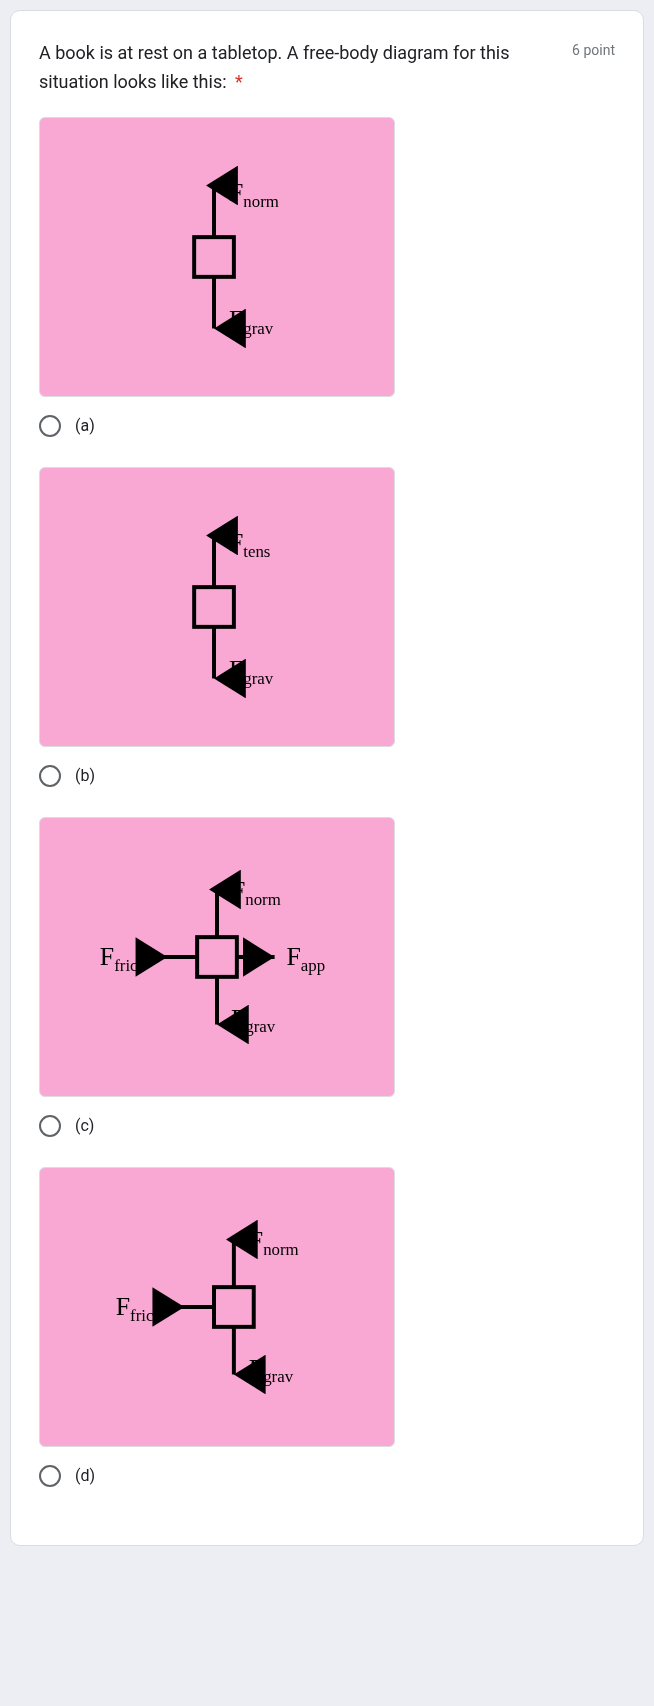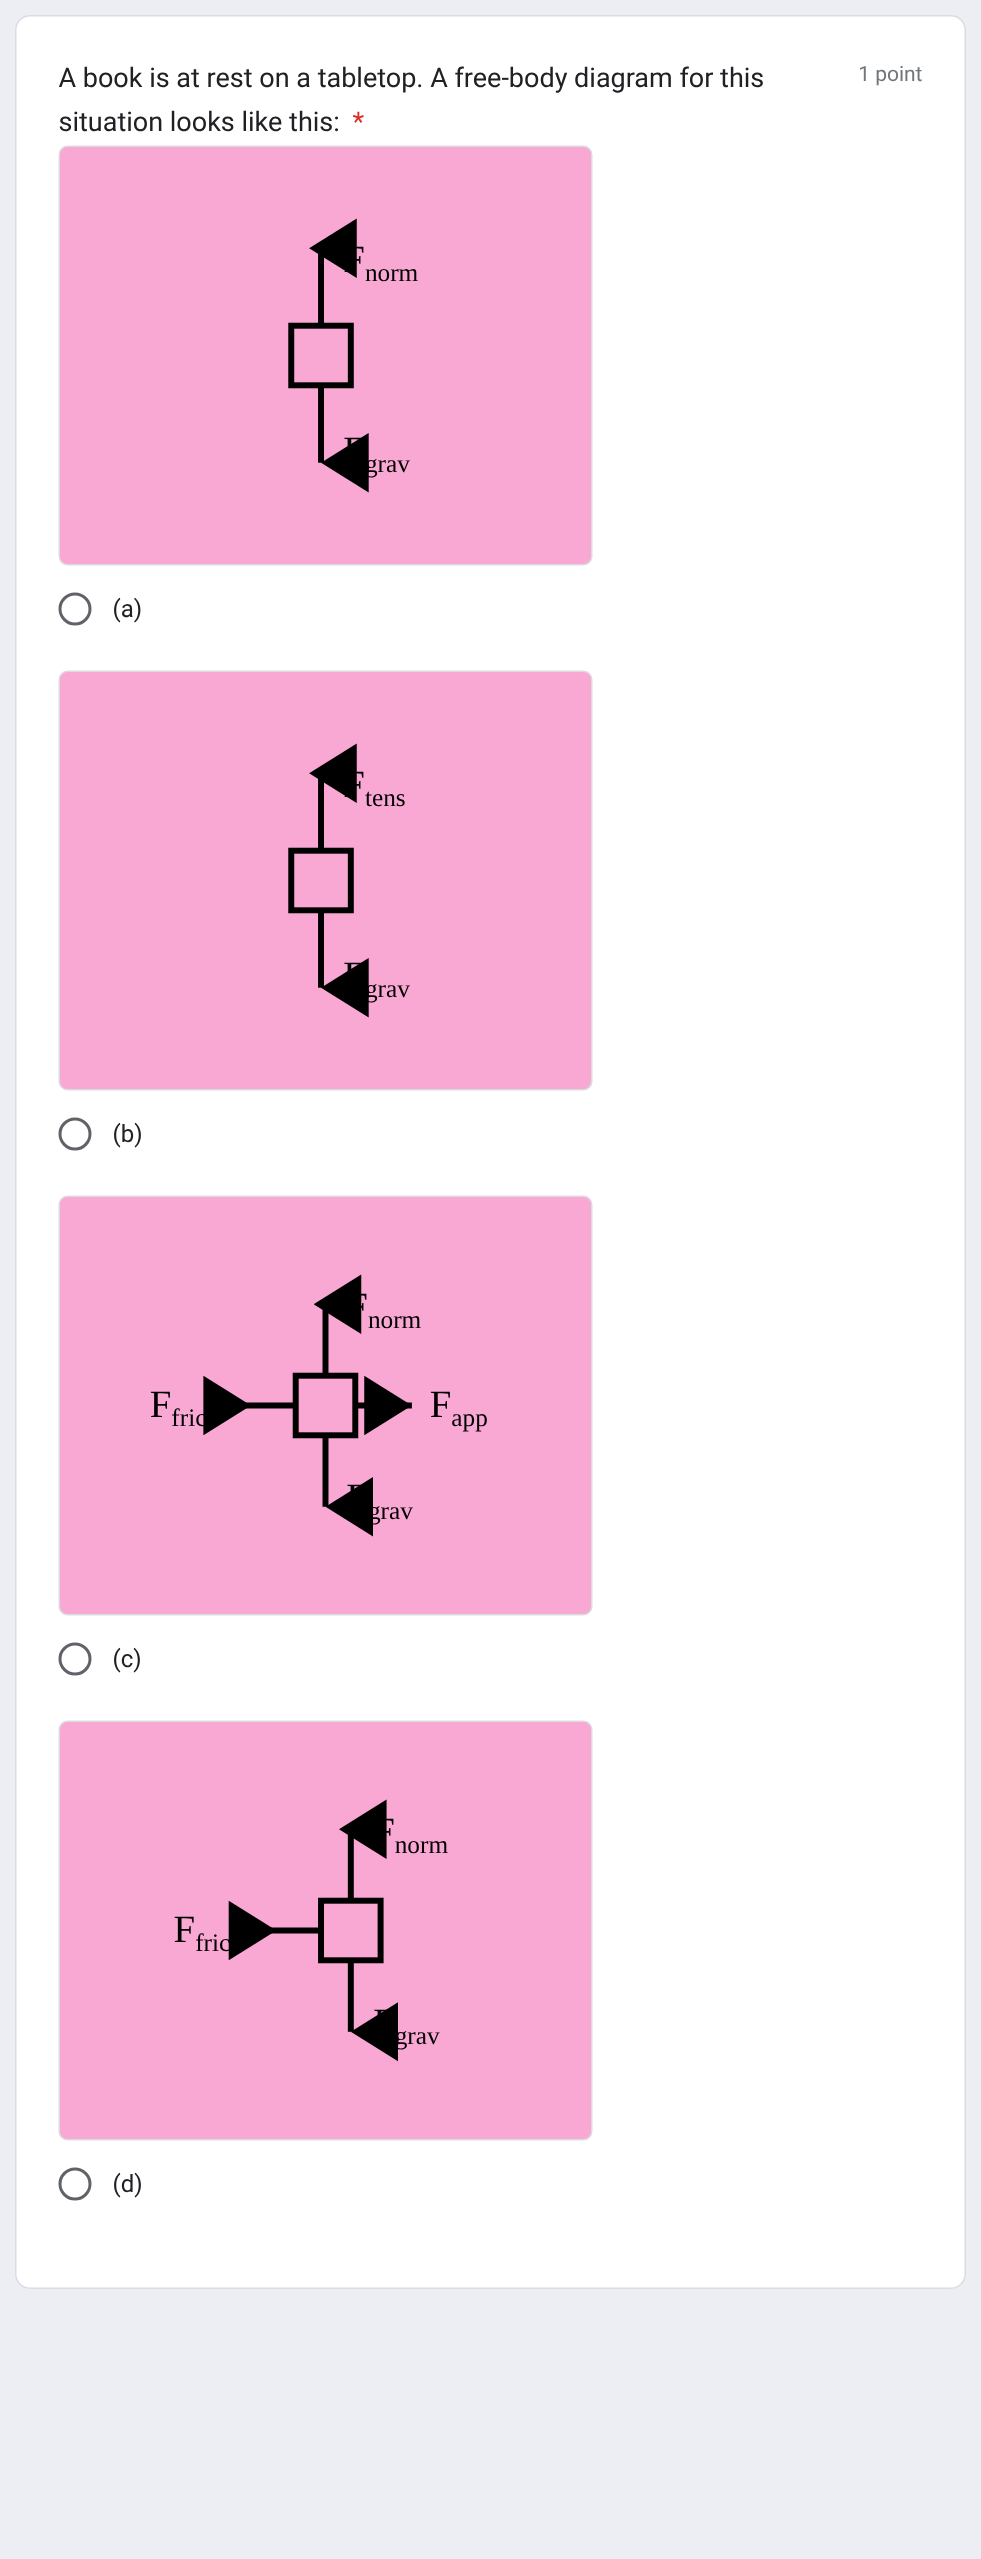--- a/index.html
+++ b/index.html
@@ -13,20 +13,21 @@
     background: #fff;
     border: 1px solid #dadce0;
     border-radius: 10px;
     width: 634px;
     margin: 0 auto;
     padding: 28px 28px 28px 28px;
   }
   .qhead {
     display: flex;
     align-items: flex-start;
+    margin-bottom: 20px;
   }
   .qtext {
     font-size: 18px;
     line-height: 1.6;
     flex: 1;
   }
   .req { color: #d93025; margin-left: 4px; }
   .points { color: #70757a; font-size: 14px; white-space: nowrap; margin-left: 10px; margin-top: 3px; }
   .option-block { margin-bottom: 18px; }
   .img-box {
@@ -67,21 +68,21 @@
 </head>
 <body>
 
 <div class="card">
 
   <div class="qhead">
     <div class="qtext">
       <span>A book is at rest on a tabletop. A free-body diagram for this situation looks like this:</span>
       <span class="req">*</span>
     </div>
-    <div class="points">1 point</div>
+    <div class="points">6 point</div>
   </div>
 
   <div class="option-block">
     <div class="img-box">
       <svg class="fbd" viewBox="0 0 356 280">
         <defs>
           <marker id="ahUa" markerWidth="10" markerHeight="10" refX="5" refY="2" orient="auto">
             <path d="M0,8 L5,0 L10,8 Z" fill="#000"></path>
           </marker>
           <marker id="ahDa" markerWidth="10" markerHeight="10" refX="5" refY="8" orient="auto">

